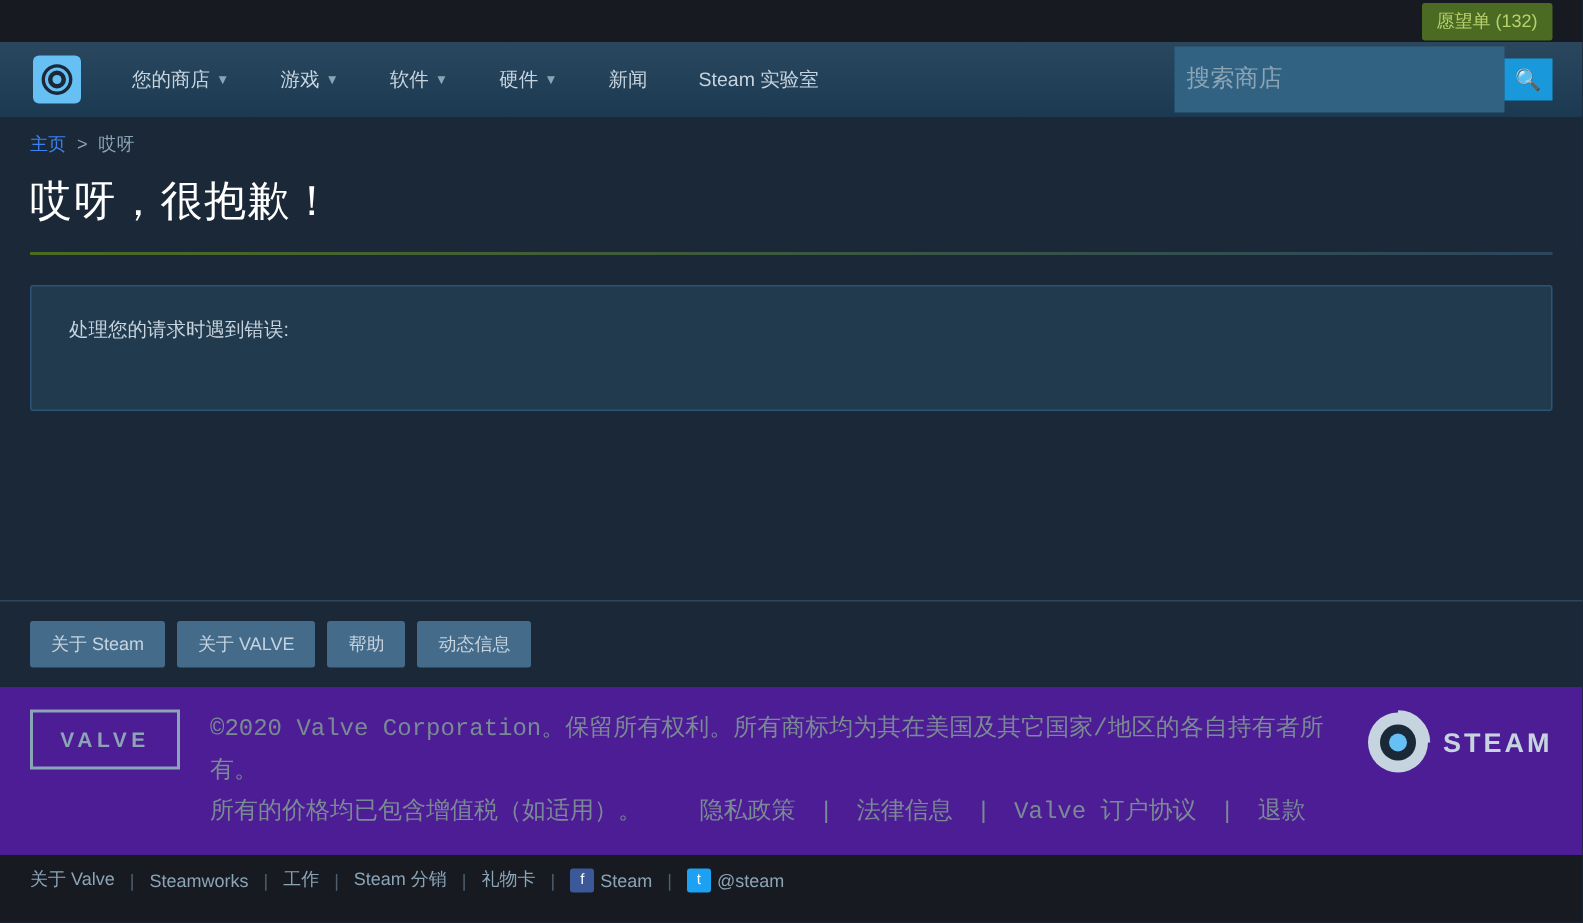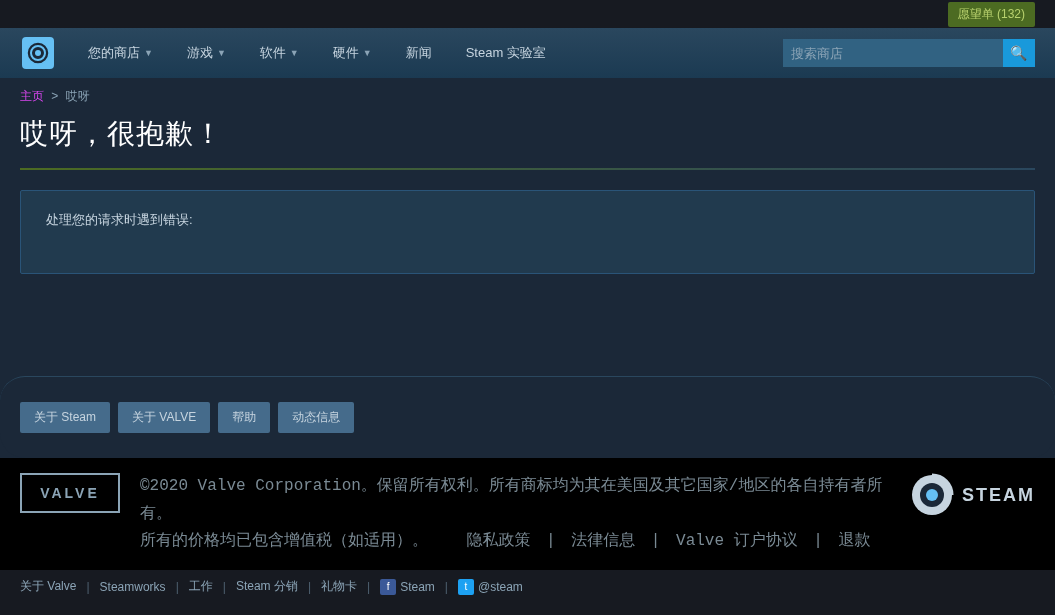--- a/index.html
+++ b/index.html
@@ -80,22 +80,22 @@
       margin-left: auto;
       display: flex;
       align-items: center;
     }
     .search-input {
       background-color: #316282;
       border: none;
       color: #c6d4df;
       padding: 5px 8px;
       width: 220px;
-      font-size: 13px;
-      height: 28px;
+      font-size: 16px;
+      height: 44px;
       outline: none;
     }
     .search-input::placeholder { color: #8ba4b6; }
     .search-btn {
       background-color: #1999db;
       border: none;
       width: 32px;
       height: 28px;
       cursor: pointer;
       display: flex;
@@ -106,21 +106,21 @@
     }
 
     
     .breadcrumb-area {
       background-color: #1b2838;
       padding: 10px 20px 5px;
       font-size: 12px;
       color: #8ba4b6;
     }
     .breadcrumb-area a {
-      color: #d946ef;
+      color: #3b82f6;
       text-decoration: none;
     }
     .breadcrumb-area .separator { margin: 0 4px; }
 
     
     .page-title-area {
       background-color: #1b2838;
       padding: 5px 20px 15px;
     }
     .page-title {
@@ -154,39 +154,38 @@
       margin-bottom: 24px;
     }
     .error-message {
       color: #e07b2a;
       font-size: 13px;
     }
 
     
     .footer-top {
       background-color: #1b2838;
-      padding: 25px 20px;
+      padding: 13px 20px;
       display: flex;
       gap: 8px;
       border-top: 1px solid #2a475e;
-      border-radius: 25px;
     }
     .footer-btn {
       background-color: #456b8b;
       color: #c6d4df;
       border: none;
       padding: 7px 14px;
       font-size: 12px;
       cursor: pointer;
       border-radius: 2px;
     }
 
     
     .footer-main {
-      background-color: #000000;
+      background-color: #4c1d95;
       padding: 15px 20px;
       display: flex;
       align-items: flex-start;
       gap: 20px;
     }
     .valve-logo {
       width: 100px;
       height: 40px;
       border: 2px solid #8ba4b6;
       display: flex;

